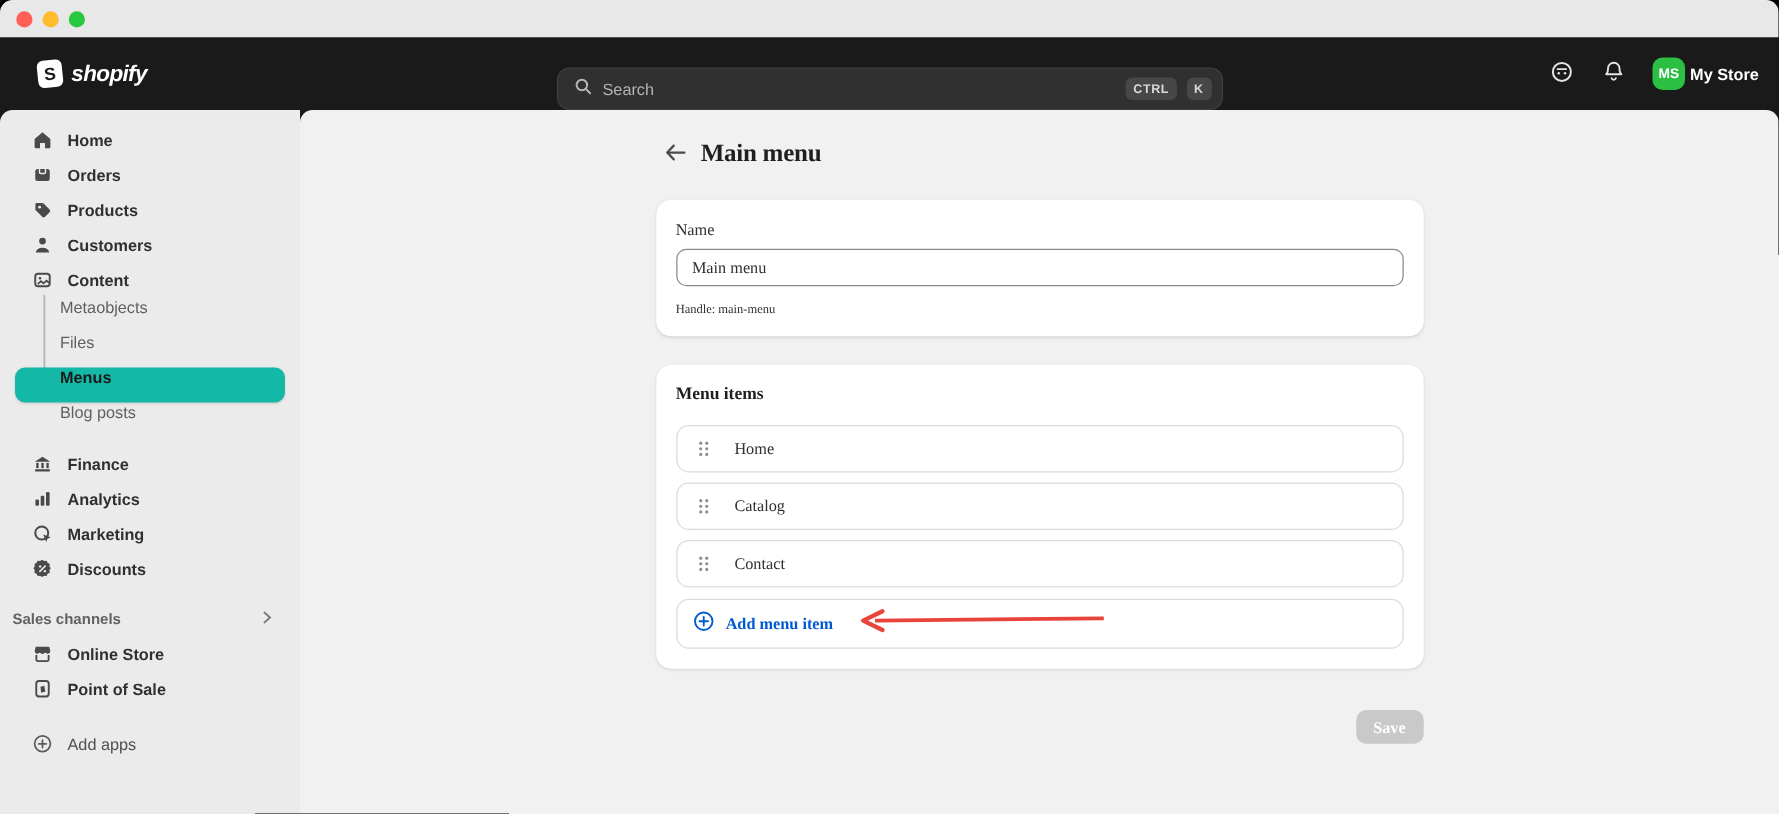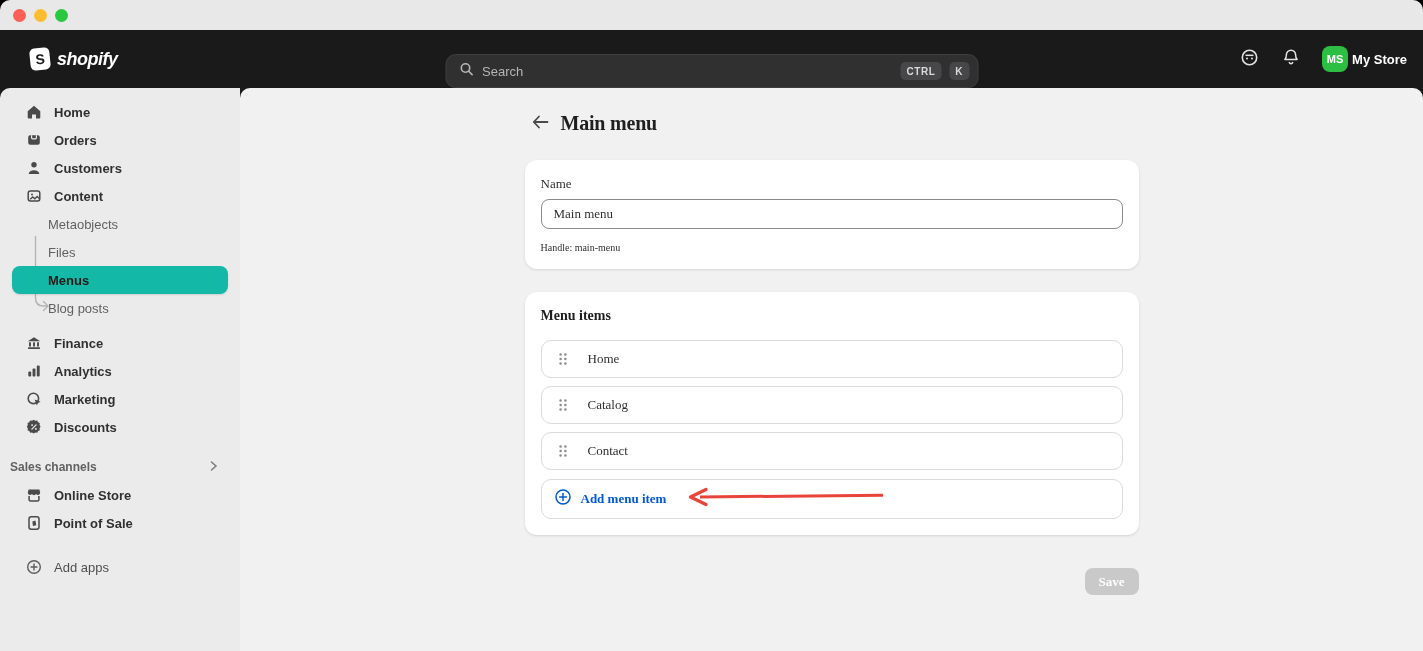--- a/index.html
+++ b/index.html
@@ -28,21 +28,21 @@
 
   
   .body-area { flex:1; display:flex; background:#1a1a1a; min-height:0; }
   .sidebar { width:240px; flex:0 0 auto; background:#ebebeb; border-radius:10px 0 0 0; padding-top:10px; position:relative; overflow:hidden; }
   .content { flex:1; background:#f1f1f1; border-radius:10px 10px 0 0; overflow:hidden;font-family:Liberation Serif, serif; }
 
   
   .nav-item { height:28px; margin:0 12px; padding:0 8px 0 14px; border-radius:8px; display:flex; align-items:center; gap:6px; font-size:13px; font-weight:bold; color:#303030; cursor:pointer; }
   .nav-item .ic { width:16px; height:16px; flex:0 0 16px; display:flex; align-items:center; justify-content:center; }
   .nav-item .lbl { padding-left:6px; }
-  .nav-sub { height:28px; margin:0 12px; padding-left:36px; border-radius:8px; display:flex; align-items:center; font-size:13px; font-weight:500; color:#616161; cursor:pointer; }
+  .nav-sub { height:28px; margin:0 12px; padding-left:36px; border-radius:8px; display:flex; font-size:13px; font-weight:500; color:#616161; cursor:pointer; }
   .nav-sub.selected { background:#14b8a6; color:#1a1a1a; font-weight:bold; box-shadow:0 1px 2px rgba(0,0,0,.12); position:relative; }
   .section-head { height:28px; display:flex; align-items:center; justify-content:space-between; padding:0 22px 0 10px; font-size:12px; font-weight:bold; color:#616161; cursor:pointer; }
   .gap7 { height:7px; } .gap12 { height:12px; } .gap16 { height:16px; }
   .connector { position:absolute; left:29px; top:148px; pointer-events:none; }
 
   
   .page { width:614px; margin:0 auto; padding-top:24px; }
   .page-head { display:flex; align-items:center; gap:12px; padding-left:7px; margin-bottom:25px; }
   .back-btn { background:none; border:none; cursor:pointer; display:flex; align-items:center; padding:0; }
   .page-title { font-size:20px; font-weight:bold; color:#1f1f1f; letter-spacing:-0.2px; }
@@ -133,20 +133,29 @@
         <span class="lbl">Home</span>
       </div>
       <div class="nav-item">
         <span class="ic">
             <svg width="16" height="16" viewBox="0 0 16 16">
               <path d="M2.2 5.2 a2 2 0 0 1 2 -2 h7.6 a2 2 0 0 1 2 2 v5.6 a2 2 0 0 1 -2 2 H4.2 a2 2 0 0 1 -2 -2 Z" fill="#4a4a4a"></path>
               <path d="M5.6 3.2 v2.6 a1 1 0 0 0 1 1 h2.8 a1 1 0 0 0 1 -1 V3.2" fill="none" stroke="#ebebeb" stroke-width="1.2"></path>
             </svg>
           </span>
         <span class="lbl">Orders</span>
+      </div>
+      <div class="nav-item">
+        <span class="ic">
+            <svg width="16" height="16" viewBox="0 0 16 16">
+              <path d="M2.3 3.4 a1.1 1.1 0 0 1 1.1 -1.1 h4.1 a2.2 2.2 0 0 1 1.55 .64 l4.6 4.6 a1.6 1.6 0 0 1 0 2.26 l-3.6 3.6 a1.6 1.6 0 0 1 -2.26 0 l-4.6 -4.6 A2.2 2.2 0 0 1 2.3 7.5 Z" fill="#4a4a4a"></path>
+              <circle cx="5.7" cy="5.7" r="1.1" fill="#ebebeb"></circle>
+            </svg>
+          </span>
+        <span class="lbl">Products</span>
       </div>
       <div class="nav-item">
         <span class="ic">
             <svg width="16" height="16" viewBox="0 0 16 16">
               <circle cx="8" cy="4.8" r="2.7" fill="#4a4a4a"></circle>
               <path d="M2.6 14 a5.5 4.6 0 0 1 10.8 0 Z" fill="#4a4a4a"></path>
             </svg>
           </span>
         <span class="lbl">Customers</span>
       </div>

